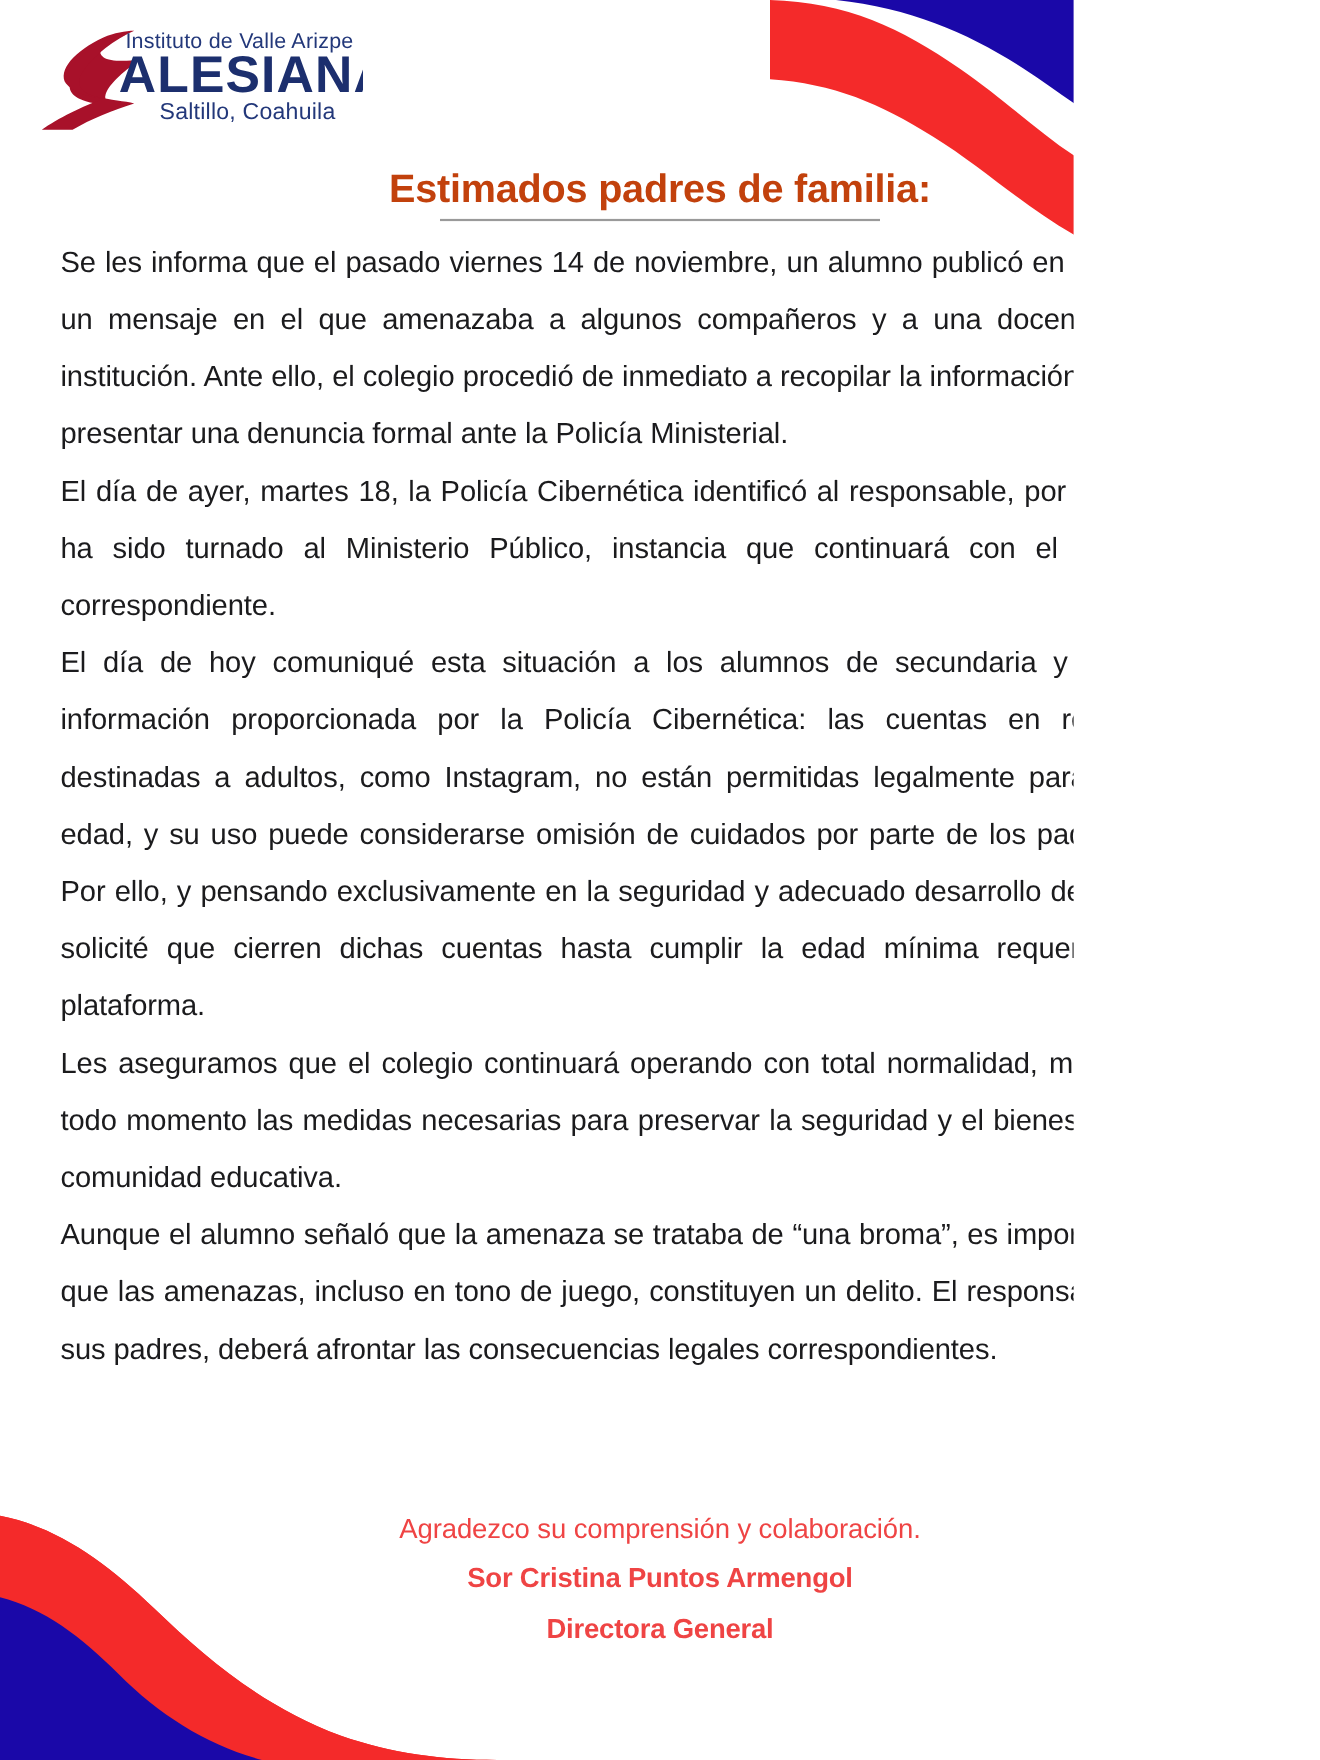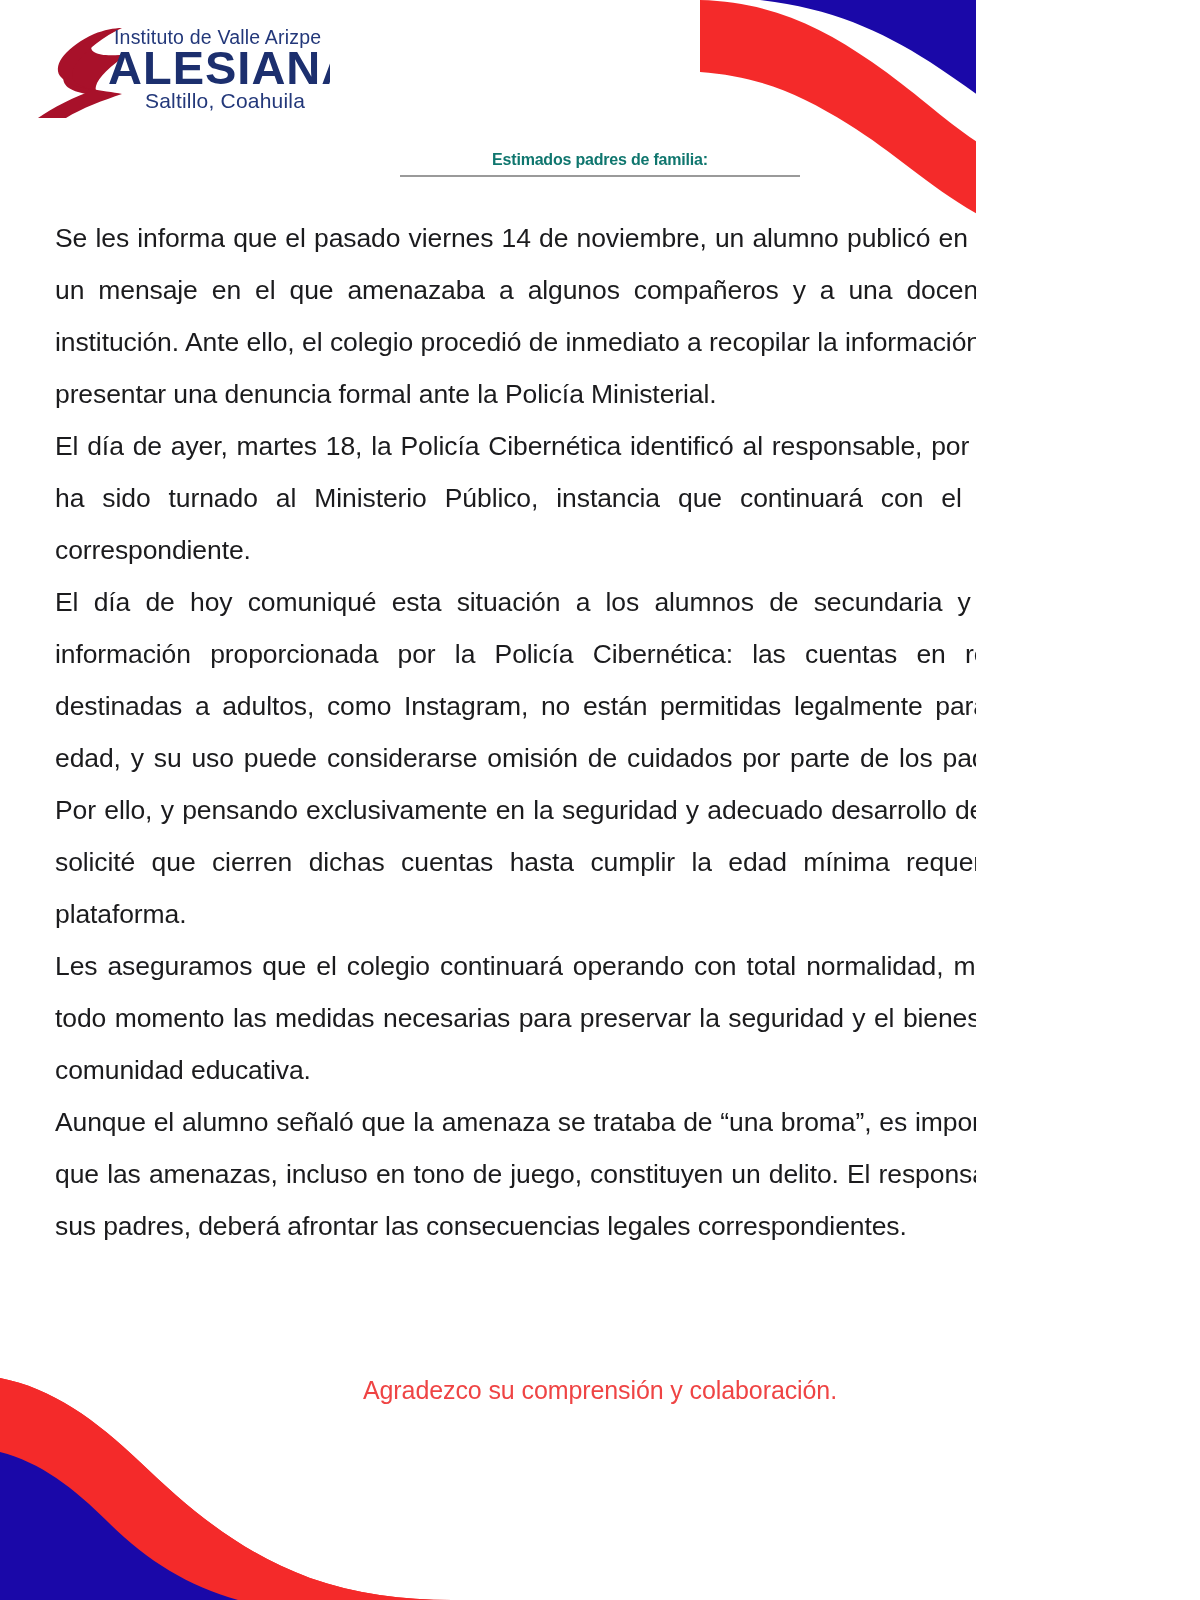--- a/index.html
+++ b/index.html
@@ -66,23 +66,23 @@
 
   #salutation-block {
     position: absolute;
     left: 0;
     top: 150px;
     width: 1090px;
     text-align: center;
   }
   #salutation {
     display: inline-block;
-    font-size: 16px;
+    font-size: 36px;
     font-weight: bold;
-    color: #0f766e;
+    color: #c2410c;
     letter-spacing: -0.2px;
     line-height: 1.2;
   }
   #salutation-rule {
     width: 400px;
     height: 2px;
     background: #9a9a9a;
     margin: 6px auto 0 auto;
   }
 
@@ -168,16 +168,18 @@
     <div id="letter-body">
       <p>Se les informa que el pasado viernes 14 de noviembre, un alumno publicó en redes sociales un mensaje en el que amenazaba a algunos compañeros y a una docente de nuestra institución. Ante ello, el colegio procedió de inmediato a recopilar la información necesaria y a presentar una denuncia formal ante la Policía Ministerial.</p>
       <p>El día de ayer, martes 18, la Policía Cibernética identificó al responsable, por lo que el caso ha sido turnado al Ministerio Público, instancia que continuará con el procedimiento correspondiente.</p>
       <p>El día de hoy comuniqué esta situación a los alumnos de secundaria y les reiteré la información proporcionada por la Policía Cibernética: las cuentas en redes sociales destinadas a adultos, como Instagram, no están permitidas legalmente para menores de edad, y su uso puede considerarse omisión de cuidados por parte de los padres o tutores. Por ello, y pensando exclusivamente en la seguridad y adecuado desarrollo de sus hijos, les solicité que cierren dichas cuentas hasta cumplir la edad mínima requerida por cada plataforma.</p>
       <p>Les aseguramos que el colegio continuará operando con total normalidad, manteniendo en todo momento las medidas necesarias para preservar la seguridad y el bienestar de nuestra comunidad educativa.</p>
       <p>Aunque el alumno señaló que la amenaza se trataba de “una broma”, es importante recordar que las amenazas, incluso en tono de juego, constituyen un delito. El responsable, junto con sus padres, deberá afrontar las consecuencias legales correspondientes.</p>
     </div>
 
     <div id="closing-block">
       <div class="closing-thanks">Agradezco su comprensión y colaboración.</div>
+      <div class="closing-bold">Sor Cristina Puntos Armengol</div>
+      <div class="closing-bold">Directora General</div>
     </div>
 
   </div>
 </div>
 
 </body></html>

